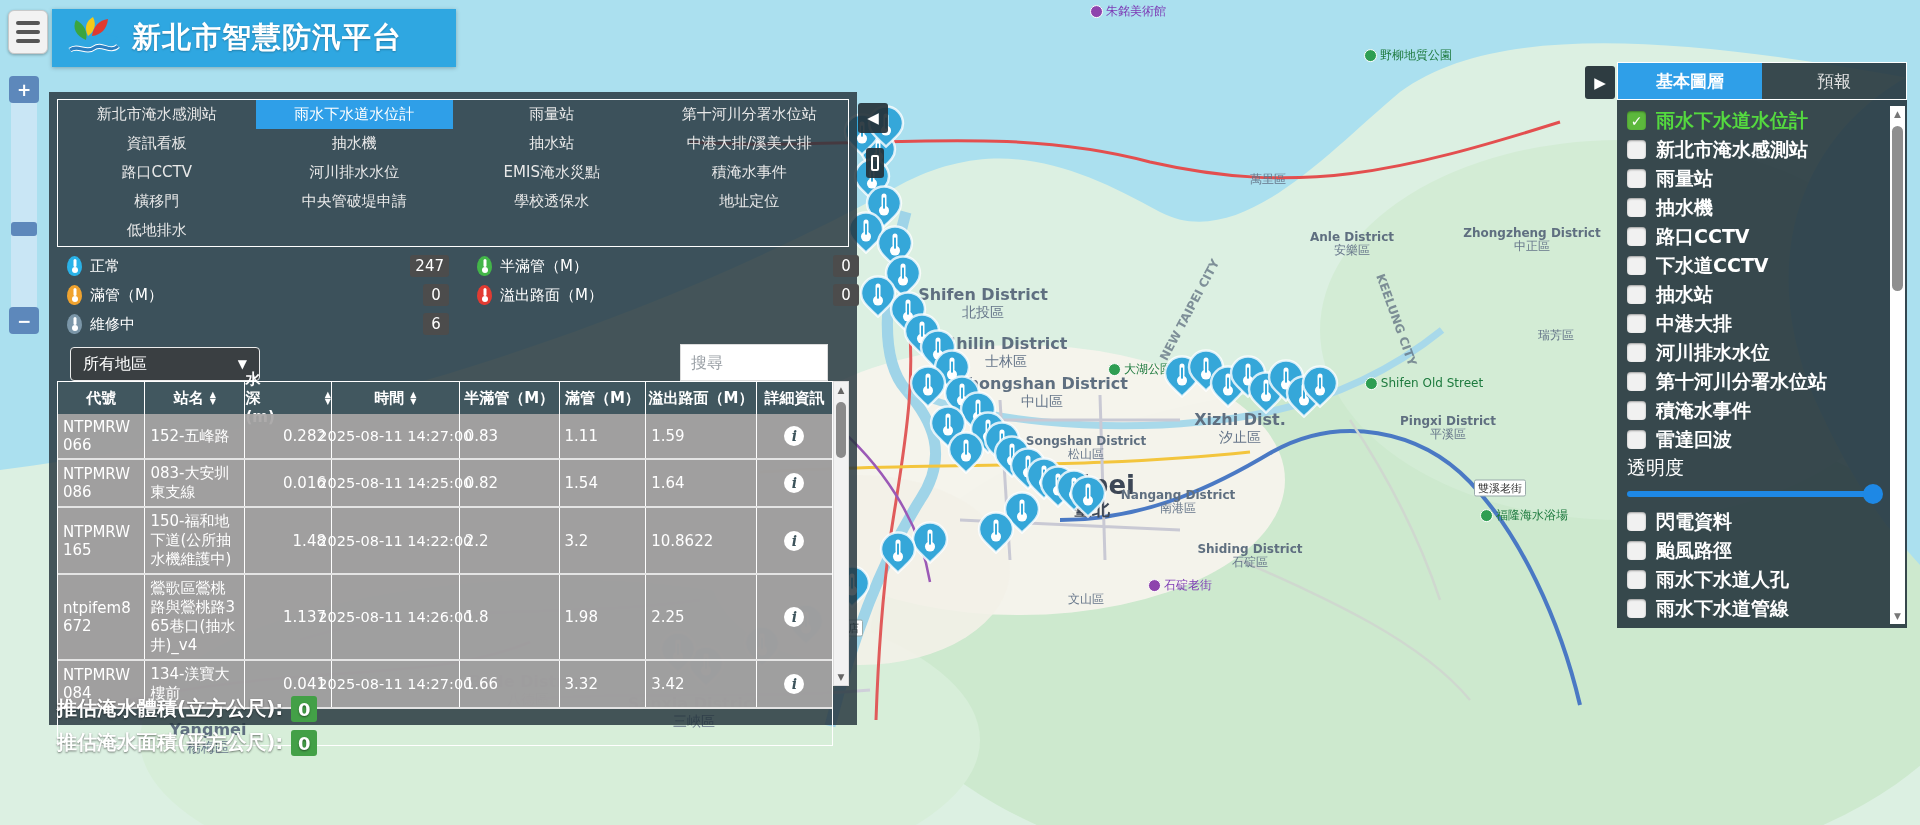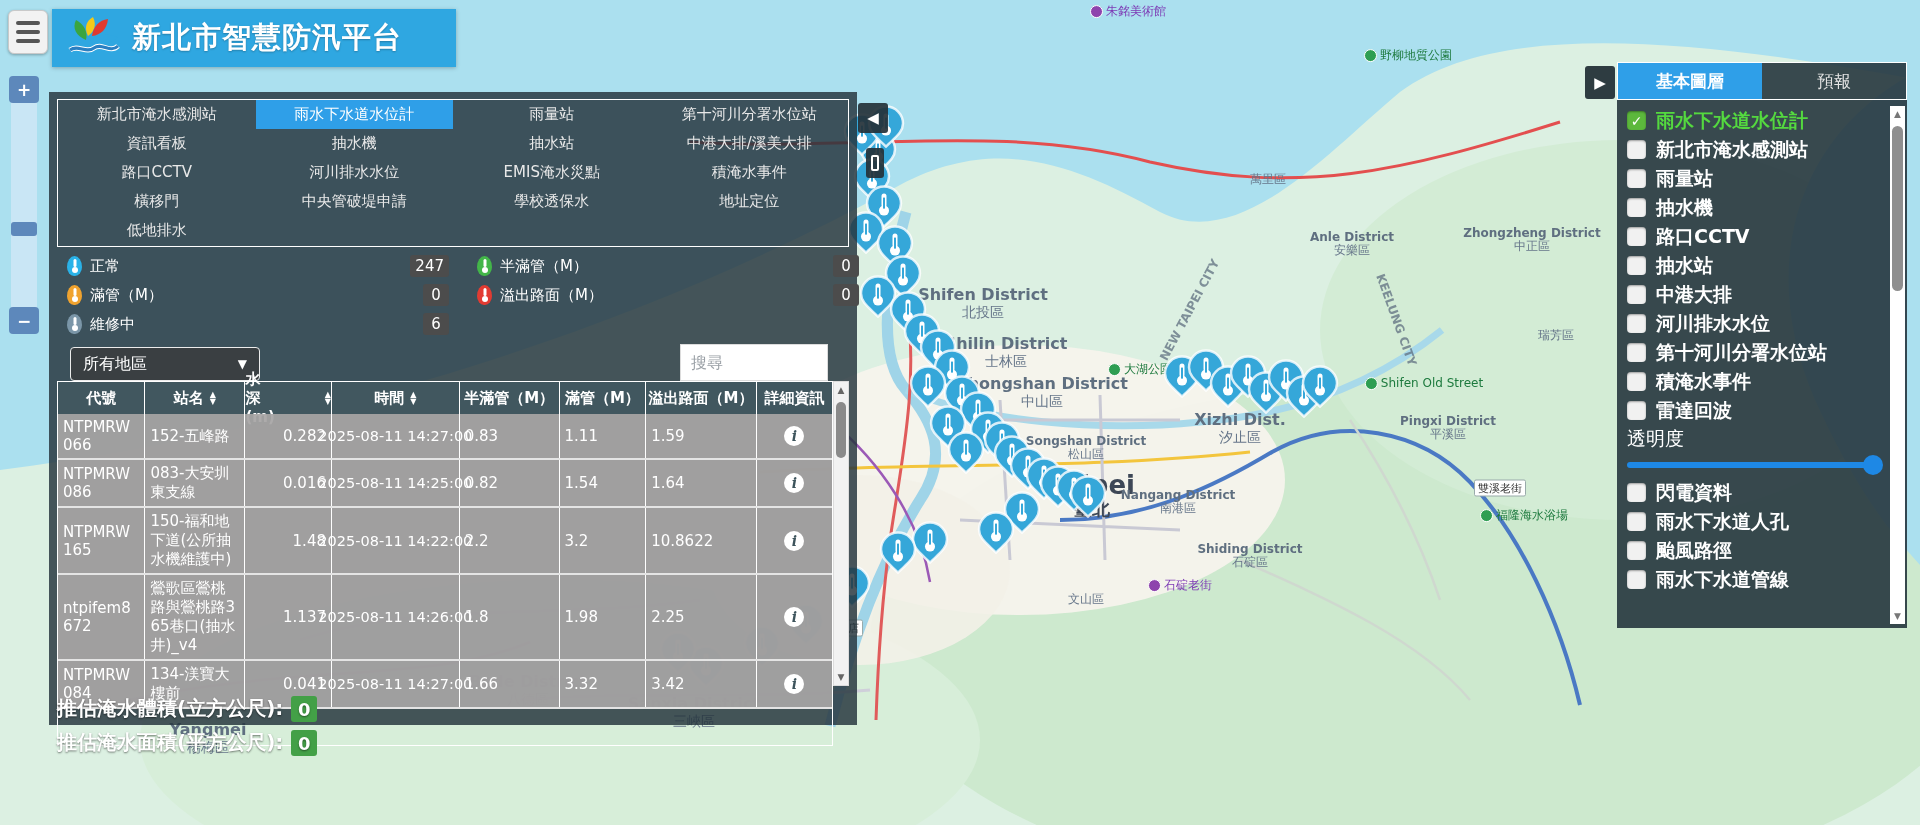--- a/index.html
+++ b/index.html
@@ -731,20 +731,24 @@
         <div class="layer-row">
           <div class="cbox"></div>
           <div class="layer-label">抽水機</div>
         </div>
         <div class="layer-row">
           <div class="cbox"></div>
           <div class="layer-label">路口CCTV</div>
         </div>
         <div class="layer-row">
           <div class="cbox"></div>
+          <div class="layer-label">下水道CCTV</div>
+        </div>
+        <div class="layer-row">
+          <div class="cbox"></div>
           <div class="layer-label">抽水站</div>
         </div>
         <div class="layer-row">
           <div class="cbox"></div>
           <div class="layer-label">中港大排</div>
         </div>
         <div class="layer-row">
           <div class="cbox"></div>
           <div class="layer-label">河川排水水位</div>
         </div>
@@ -764,25 +768,25 @@
         <div class="slider-row">
           <div class="slider-track"></div>
           <div class="slider-thumb"></div>
         </div>
         <div class="layer-row">
           <div class="cbox"></div>
           <div class="layer-label">閃電資料</div>
         </div>
         <div class="layer-row">
           <div class="cbox"></div>
+          <div class="layer-label">颱風路徑</div>
+        </div>
+        <div class="layer-row">
+          <div class="cbox"></div>
           <div class="layer-label">雨水下水道人孔</div>
-        </div>
-        <div class="layer-row">
-          <div class="cbox"></div>
-          <div class="layer-label">颱風路徑</div>
         </div>
         <div class="layer-row">
           <div class="cbox"></div>
           <div class="layer-label">雨水下水道管線</div>
         </div>
         <div class="layer-row"></div>
       </div>
     <div id="rscroll">
       <div class="arr up">▲</div>
       <div class="thumb"></div>

